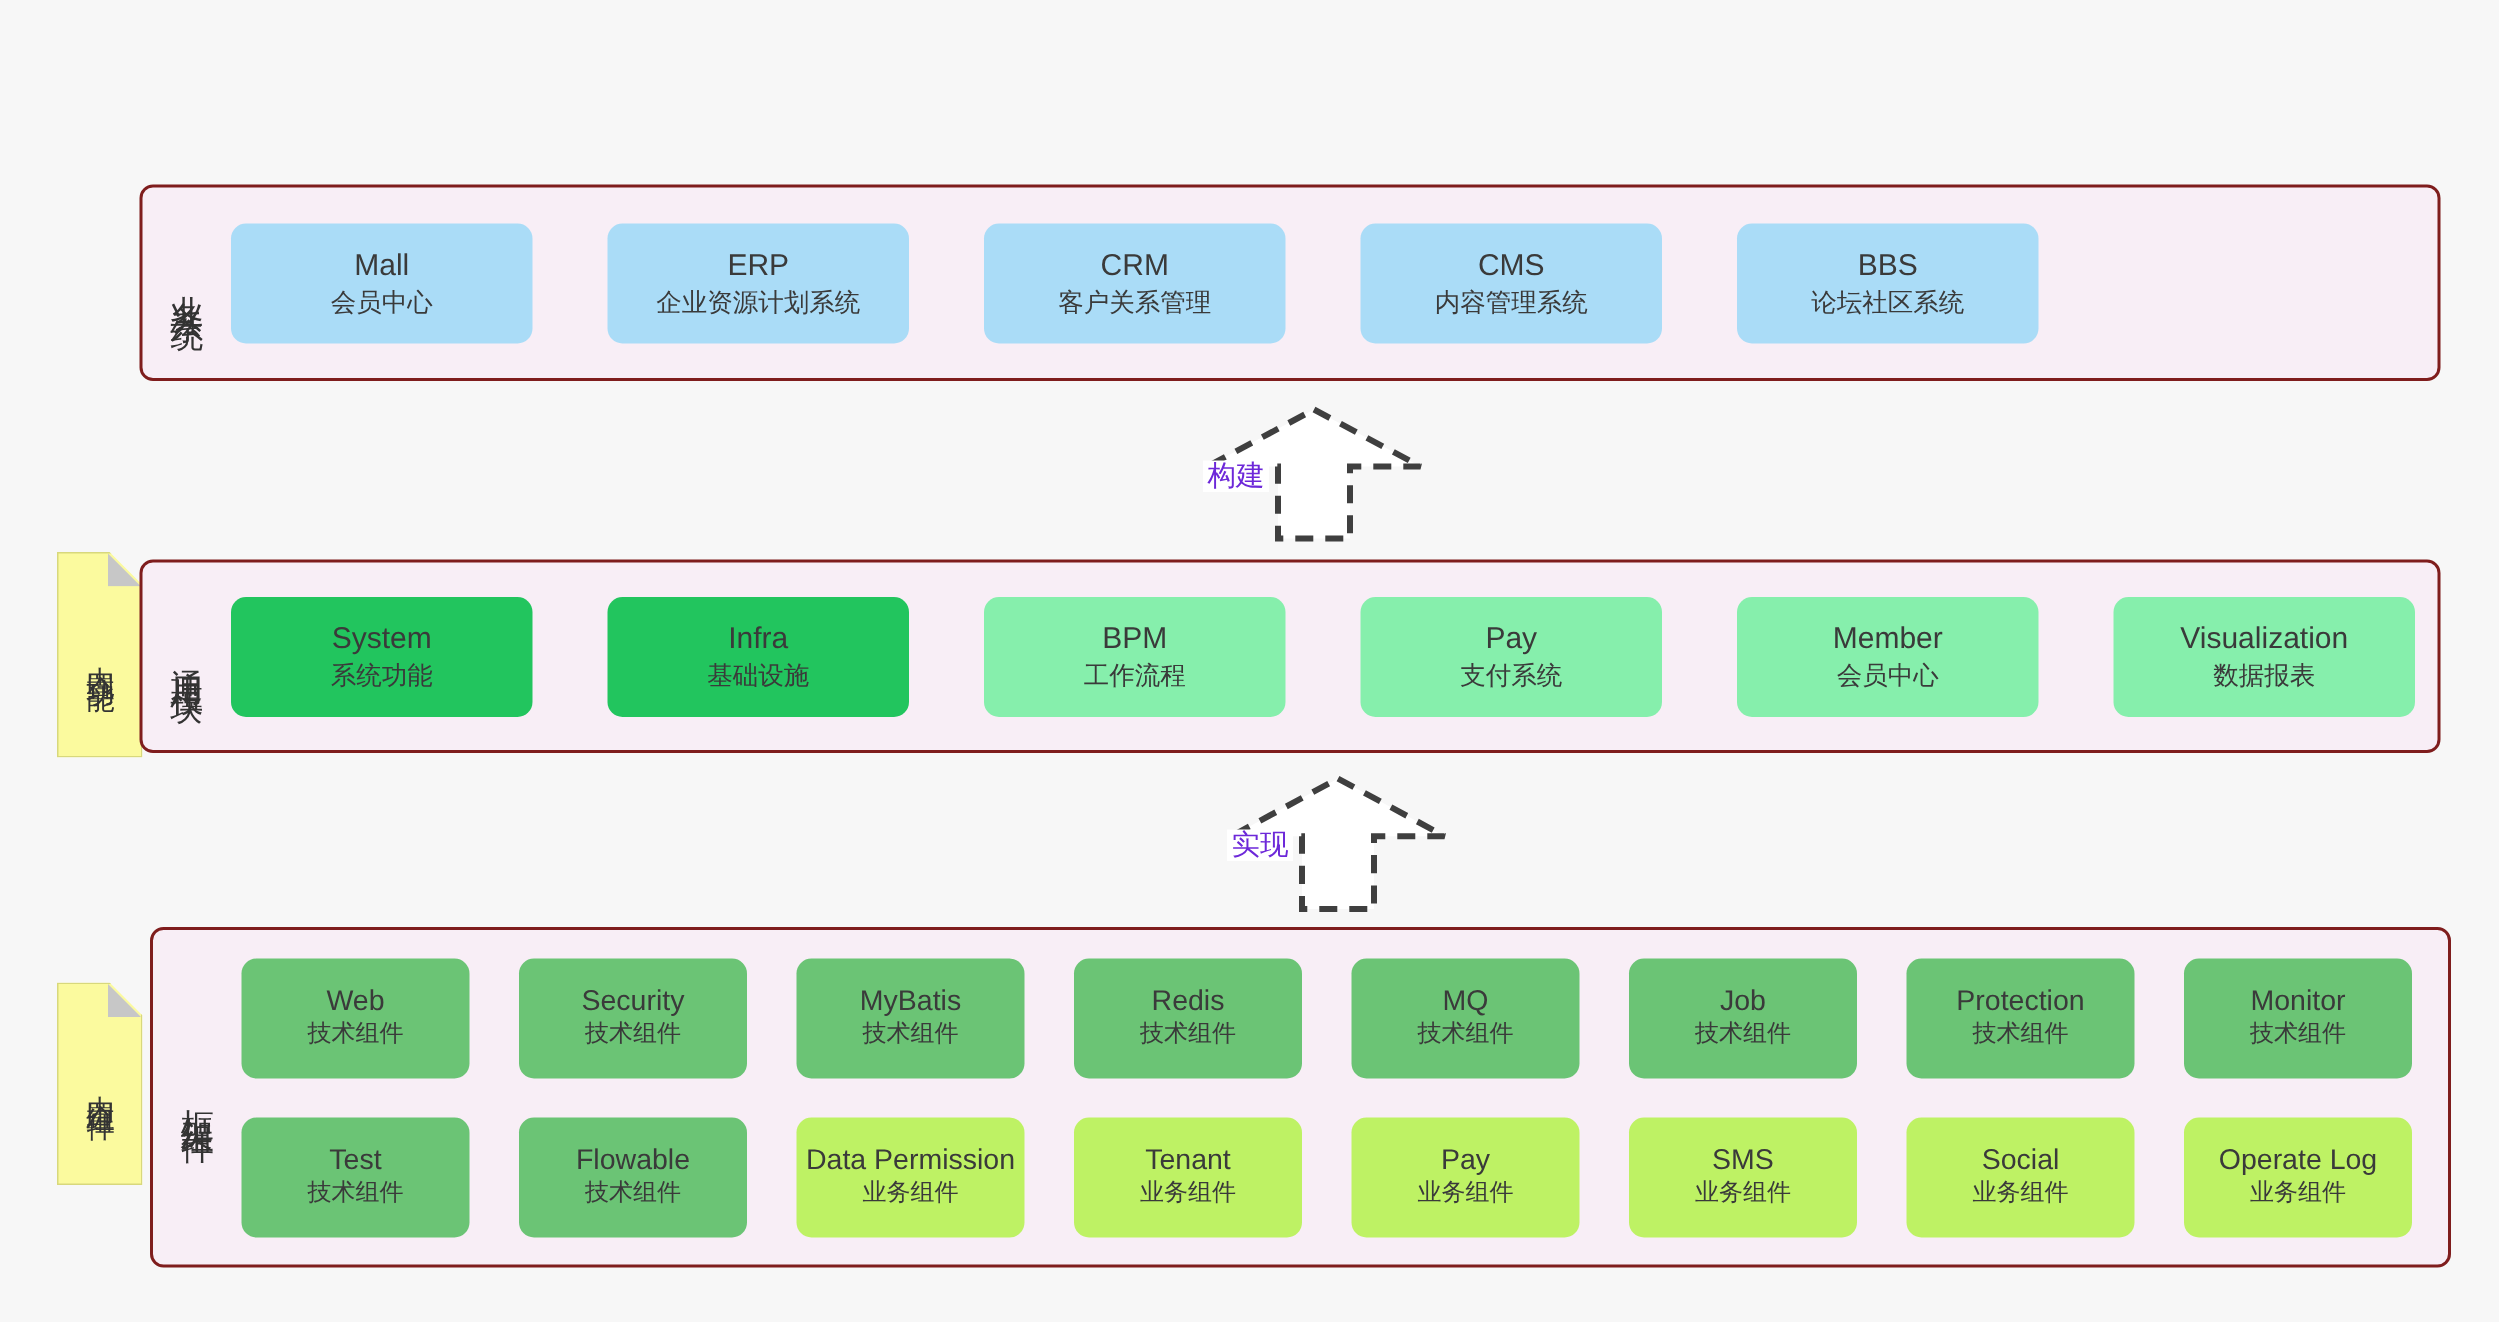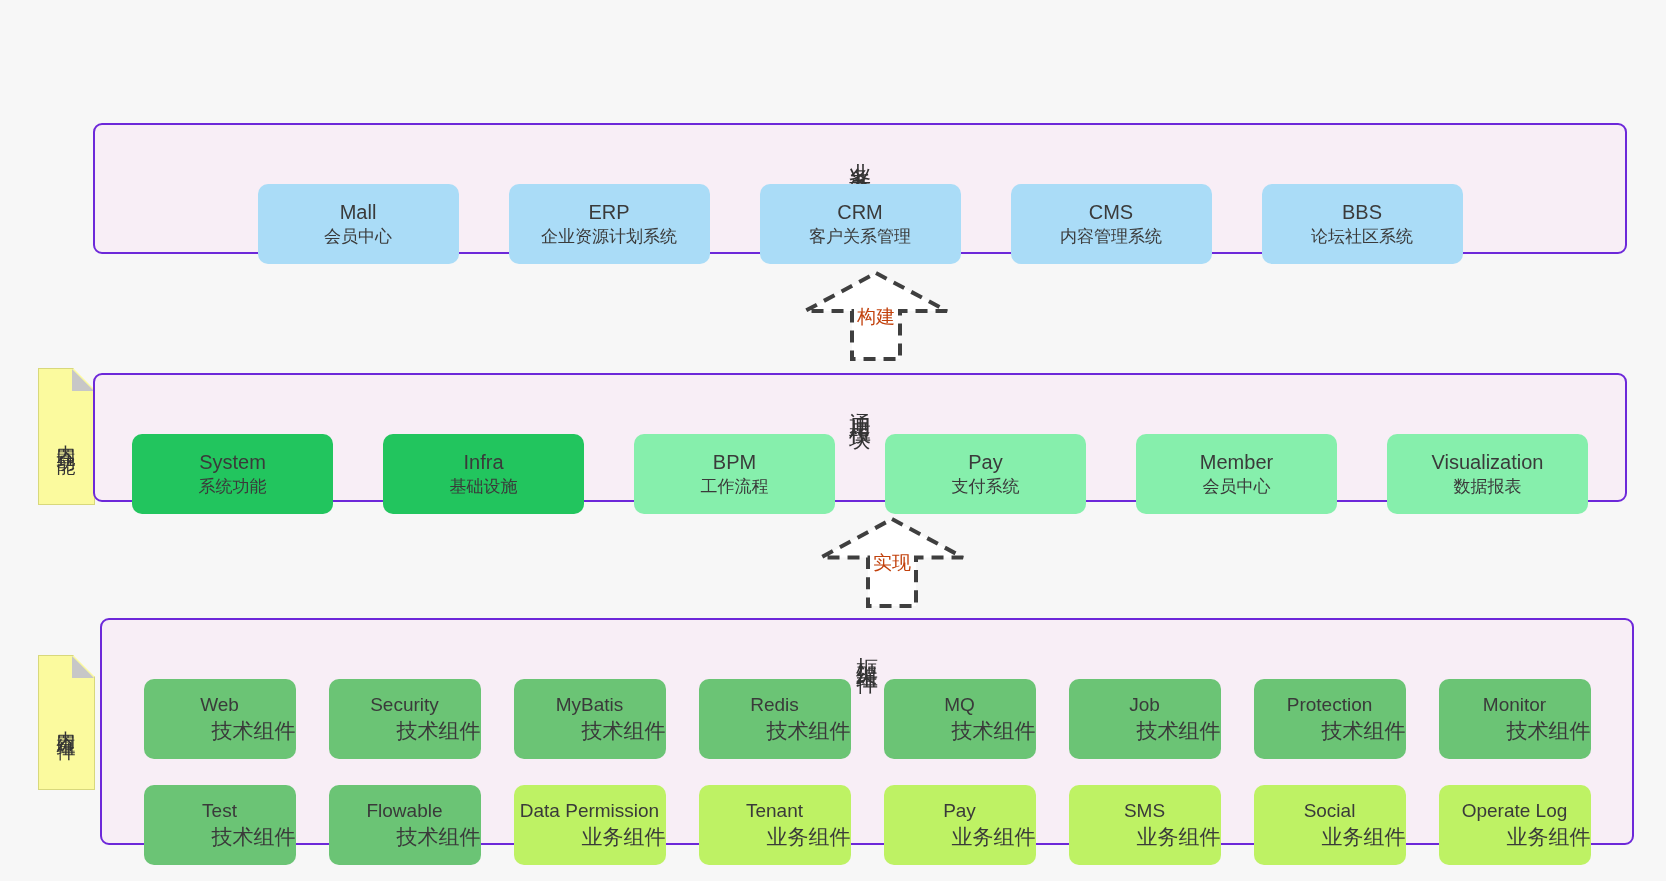--- a/index.html
+++ b/index.html
@@ -3,42 +3,42 @@
 <meta charset="utf-8">
 <style>
   html,body{margin:0;padding:0;background:#f7f7f7;}
   .canvas{
     position:relative;width:1666px;height:881px;background:#f7f7f7;
     font-family:"Liberation Sans",sans-serif;color:#3a3a3a;overflow:hidden;
   }
   
   .band{
     position:absolute;box-sizing:border-box;
-    background:#f8eef6;border:2px solid #6d28d9;border-radius:9px;
-    display:flex;align-items:center;z-index:2;flex-direction:column;
+    background:#f8eef6;border:2px solid #7f1d1d;border-radius:9px;
+    display:flex;align-items:center;z-index:2;
   }
   .label-col{flex:0 0 59px;display:flex;align-items:center;justify-content:center;}
   .vtext{
     writing-mode:vertical-rl;text-orientation:upright;
     font-size:22px;letter-spacing:5px;color:#333;line-height:1;
   }
   
   .boxes{display:flex;gap:50px;align-items:center;}
   .rows{display:flex;flex-direction:column;gap:26px;}
   .rows .boxes{gap:33px;}
   .box{
     width:201px;height:80px;border-radius:10px;
     display:flex;flex-direction:column;justify-content:center;
     text-align:center;box-sizing:border-box;
   }
   .box .t{font-size:20px;line-height:1.35;}
   .box .s{font-size:17px;line-height:1.35;}
   .box-sm{width:152px;height:80px;}
   .box-sm .t{font-size:19px;line-height:1.28;}
-  .box-sm .s{font-size:21px;line-height:1.28;text-align:right;}
+  .box-sm .s{font-size:16px;line-height:1.28;}
   .blue{background:#aadcf7;}
   .red{background:#22c55e;}
   .pink{background:#86efac;}
   .green{background:#6bc475;}
   .green-light{background:#bef264;}
   
   .sticky{
     position:absolute;width:57px;box-sizing:border-box;
     background:#fbfa9e;border:1px solid #d8d87c;z-index:1;
     display:flex;align-items:center;justify-content:center;
@@ -46,22 +46,22 @@
   }
   .sticky .vtext{font-size:19px;letter-spacing:4px;}
   .fold{
     position:absolute;top:0;right:0;width:22px;height:22px;background:#c7c7c7;
     clip-path:polygon(0 0,100% 100%,0 100%);
   }
   
   .arrow{position:absolute;z-index:3;}
   .arrow svg{display:block;width:100%;height:100%;}
   .arrow-label{
-    position:absolute;left:0;right:0;top:34px;text-align:center;
-    font-size:19px;color:#c2410c;
+    position:absolute;left:0;right:0;top:34px;text-align:left;
+    font-size:19px;color:#6d28d9;
   }
   .arrow-label span{background:#ffffff;padding:0 3px;}
   
   #band-business{left:93px;top:123px;width:1534px;height:131px;}
   #band-modules{left:93px;top:373px;width:1534px;height:129px;}
   #band-components{left:100px;top:618px;width:1534px;height:227px;}
   #sticky-functions{left:38px;top:368px;height:137px;}
   #sticky-components{left:38px;top:655px;height:135px;}
   #arrow-build{left:802px;top:270px;width:148px;height:92px;}
   #arrow-implement{left:818px;top:516px;width:148px;height:93px;}

